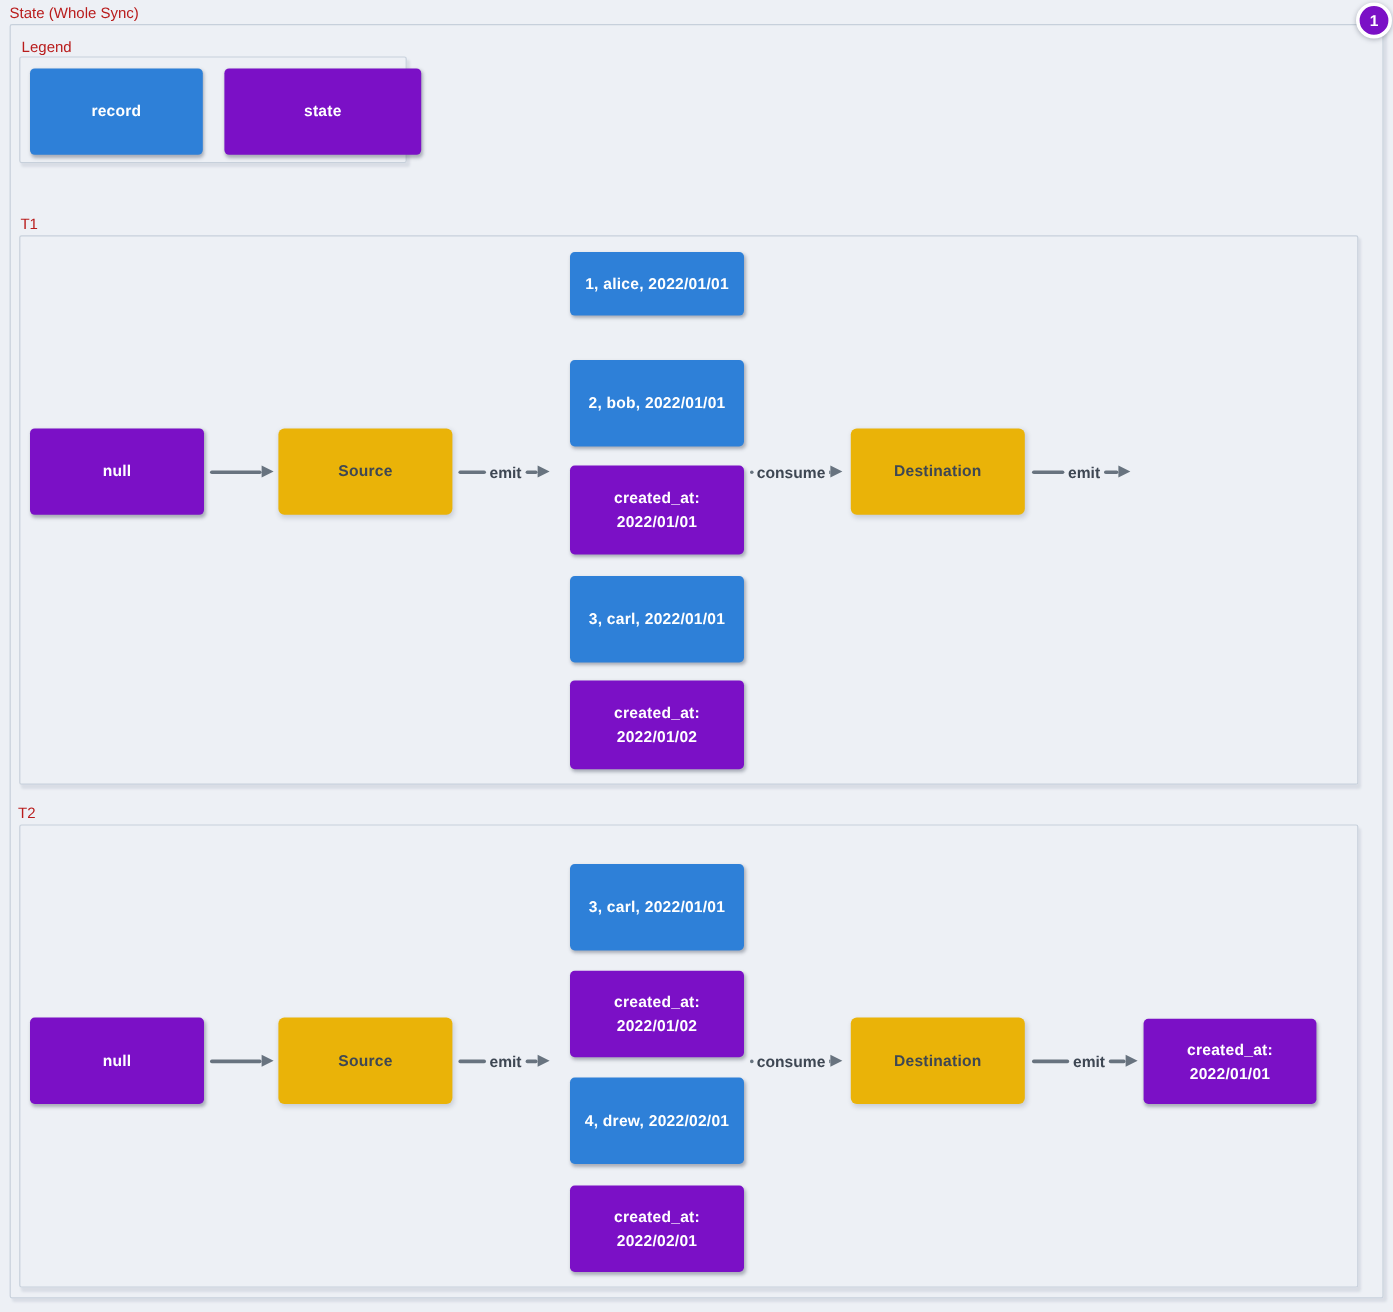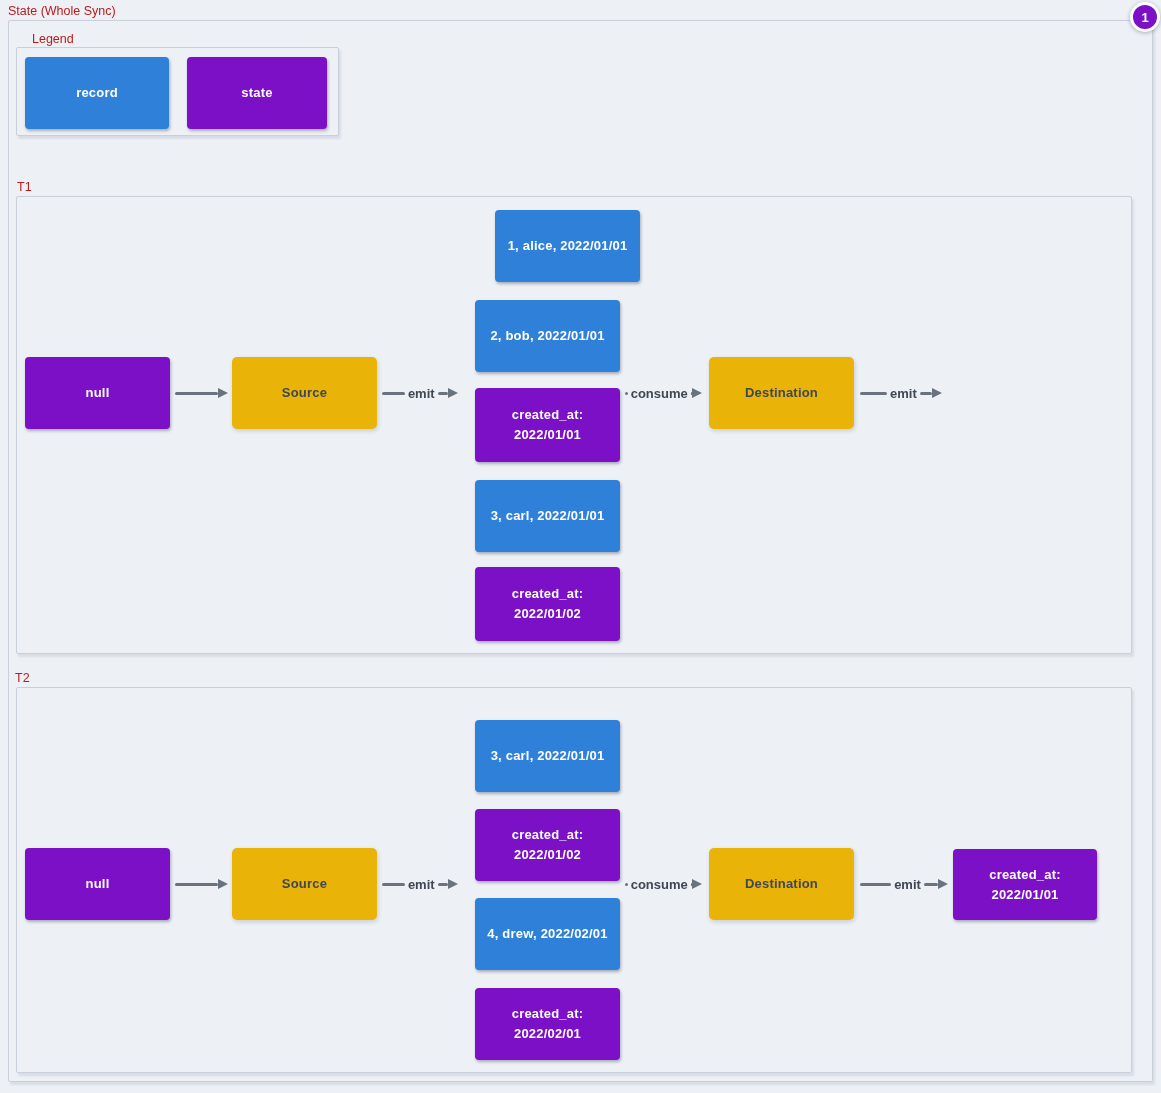--- a/index.html
+++ b/index.html
@@ -45,26 +45,26 @@
   }
 </style>
 </head>
 <body>
 
 <div class="page">
 
   <div class="group-label" style="left:8px; top:4px;">State (Whole Sync)</div>
   <div class="group-box" style="left:8px; top:20px; width:1145px; height:1062px;"></div>
 
-  <div class="group-label" style="left:18px; top:32px;margin-left:14px;">Legend</div>
+  <div class="group-label" style="left:18px; top:32px;">Legend</div>
   <div class="group-box" style="left:16px; top:47px; width:323px; height:89px;"></div>
   <div class="node record" style="left:25px; top:57px; width:144px; height:72px;">
     <span>record</span>
   </div>
-  <div class="node state" style="left:187px; top:57px; width:140px; height:72px;">
+  <div class="node state" style="left:187px; top:57px; width:164px; height:72px;">
     <span>state</span>
   </div>
 
   <div class="badge" style="left:1130px; top:2px;">
     <span>1</span>
   </div>
 
   <div class="group-label" style="left:17px; top:180px;">T1</div>
   <div class="group-box" style="left:16px; top:196px; width:1116px; height:458px;"></div>
 
@@ -81,21 +81,21 @@
     <span>Source</span>
   </div>
 
   <div class="arrow" style="left:382px; top:384px; width:76px;">
     <i class="seg s1"></i>
     <span class="alabel">emit</span>
     <i class="seg s2"></i>
     <i class="head"></i>
   </div>
 
-  <div class="node record" style="left:475px; top:210px; width:145px; height:72px;margin-left:20px;">
+  <div class="node record" style="left:475px; top:210px; width:145px; height:53px;">
     <span>1, alice, 2022/01/01</span>
   </div>
   <div class="node record" style="left:475px; top:300px; width:145px; height:72px;">
     <span>2, bob, 2022/01/01</span>
   </div>
   <div class="node state" style="left:475px; top:388px; width:145px; height:74px;">
     <span>created_at:</span>
     <span>2022/01/01</span>
   </div>
   <div class="node record" style="left:475px; top:480px; width:145px; height:72px;">

